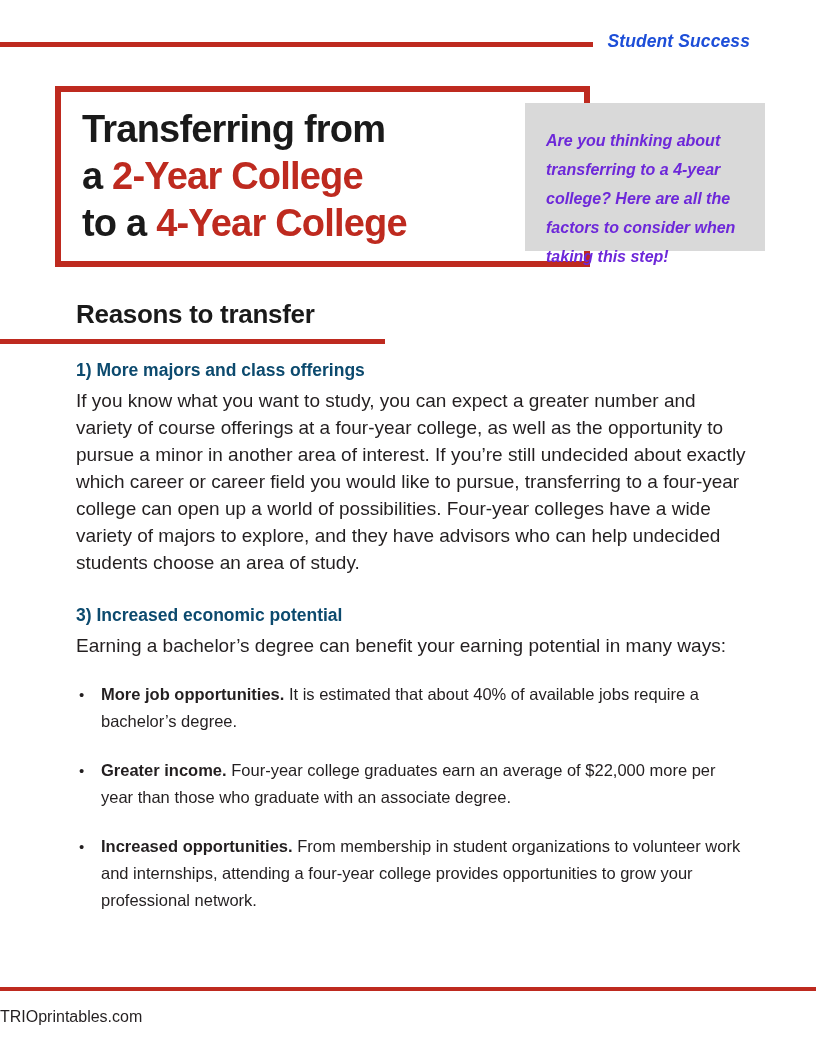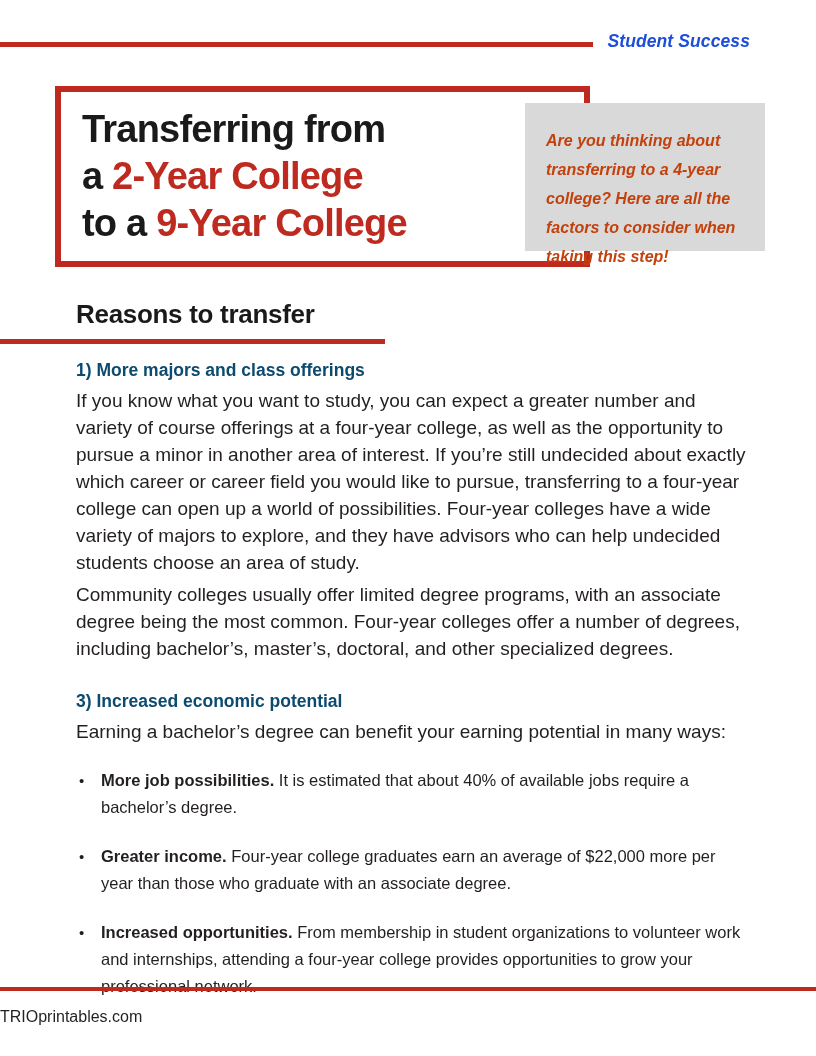--- a/index.html
+++ b/index.html
@@ -58,21 +58,21 @@
     left: 525px; top: 103px;
     width: 240px; height: 148px;
     background: #D9D9D9;
     padding: 23px 18px 0 21px;
   }
   .callout-text {
     font-size: 16px;
     font-weight: bold;
     font-style: italic;
     line-height: 29px;
-    color: #c2410c;
+    color: #6d28d9;
   }
 
   
   .reasons-heading {
     position: absolute;
     left: 76px; top: 299px;
     font-size: 26px;
     font-weight: bold;
     letter-spacing: -0.3px;
     color: #1a1a1a;
@@ -145,44 +145,43 @@
 <div class="brand">Student Success</div>
 
 <div class="title-box">
   <div class="title-line">
     <span>Transferring from</span>
   </div>
   <div class="title-line">
     <span>a </span><span class="title-red">2-Year College</span>
   </div>
   <div class="title-line">
-    <span>to a </span><span class="title-red">9-Year College</span>
+    <span>to a </span><span class="title-red">4-Year College</span>
   </div>
 </div>
 
 <div class="callout">
   <div class="callout-text">Are you thinking about transferring to a 4-year college? Here are all the factors to consider when taking this step!</div>
 </div>
 
 <div class="reasons-heading">Reasons to transfer</div>
 <div class="reasons-rule"></div>
 
 <div class="content">
 
   <div class="section-heading first">1) More majors and class offerings</div>
   <div class="body-text">If you know what you want to study, you can expect a greater number and variety of course offerings at a four-year college, as well as the opportunity to pursue a minor in another area of interest. If you’re still undecided about exactly which career or career field you would like to pursue, transferring to a four-year college can open up a world of possibilities. Four-year colleges have a wide variety of majors to explore, and they have advisors who can help undecided students choose an area of study.</div>
 
-  <div class="body-text">Community colleges usually offer limited degree programs, with an associate degree being the most common. Four-year colleges offer a number of degrees, including bachelor’s, master’s, doctoral, and other specialized degrees.</div>
 
   <div class="section-heading">3) Increased economic potential</div>
   <div class="body-text">Earning a bachelor’s degree can benefit your earning potential in many ways:</div>
 
   <ul class="bullet-list">
     <li class="bullet-item">
-      <span class="bullet-dot">•</span><span class="bullet-lead">More job possibilities.</span><span> It is estimated that about 40% of available jobs require a bachelor’s degree.</span>
+      <span class="bullet-dot">•</span><span class="bullet-lead">More job opportunities.</span><span> It is estimated that about 40% of available jobs require a bachelor’s degree.</span>
     </li>
     <li class="bullet-item">
       <span class="bullet-dot">•</span><span class="bullet-lead">Greater income.</span><span> Four-year college graduates earn an average of $22,000 more per year than those who graduate with an associate degree.</span>
     </li>
     <li class="bullet-item">
       <span class="bullet-dot">•</span><span class="bullet-lead">Increased opportunities.</span><span> From membership in student organizations to volunteer work and internships, attending a four-year college provides opportunities to grow your professional network.</span>
     </li>
   </ul>
 
 </div>

